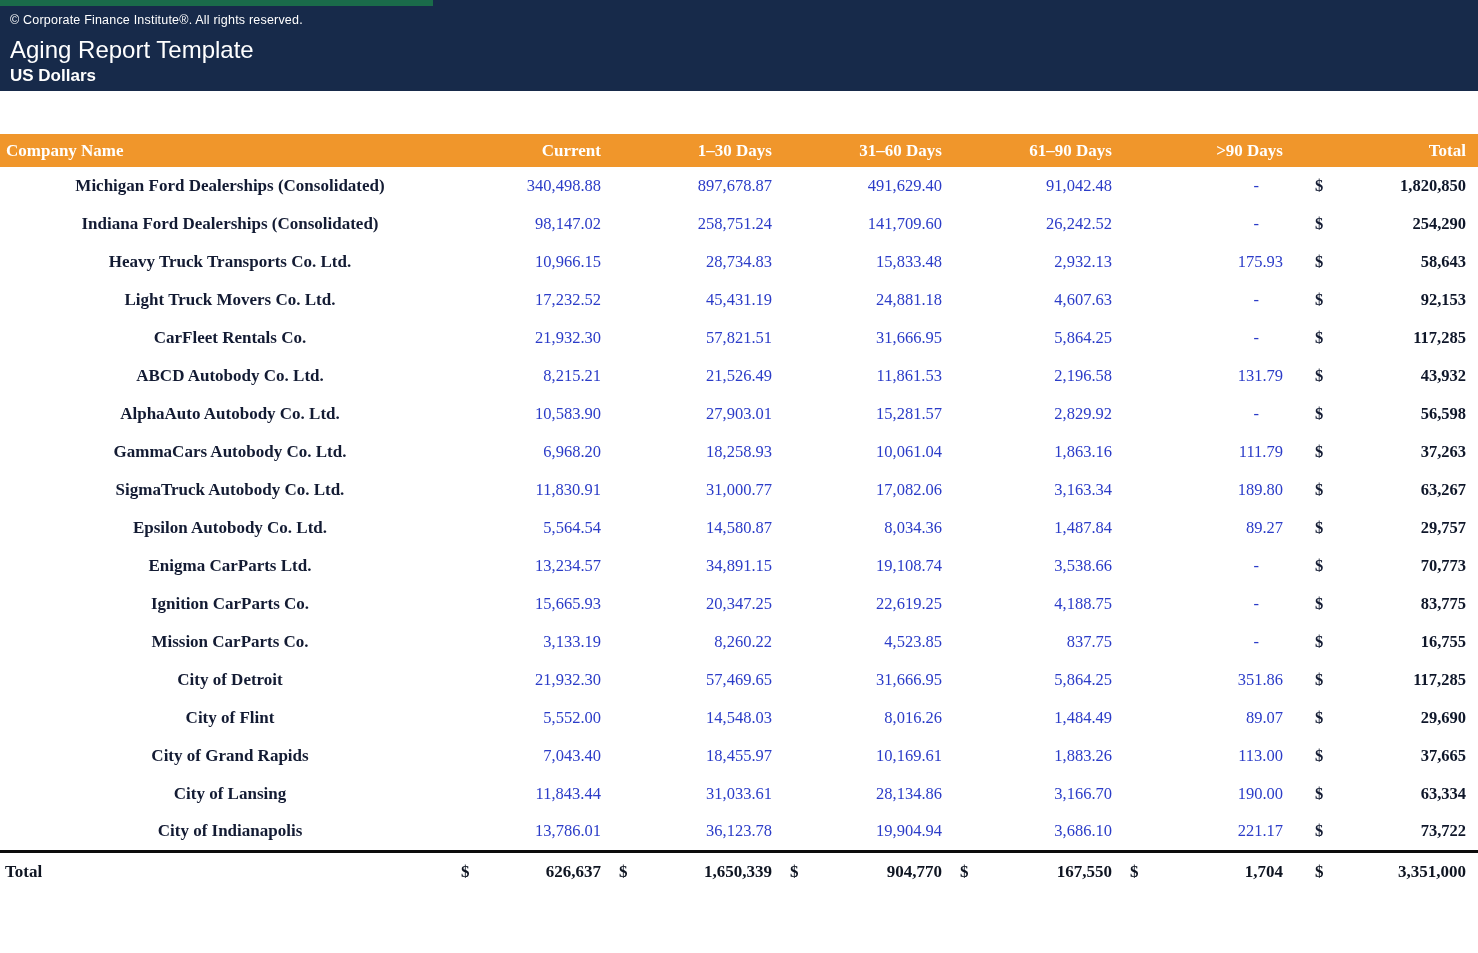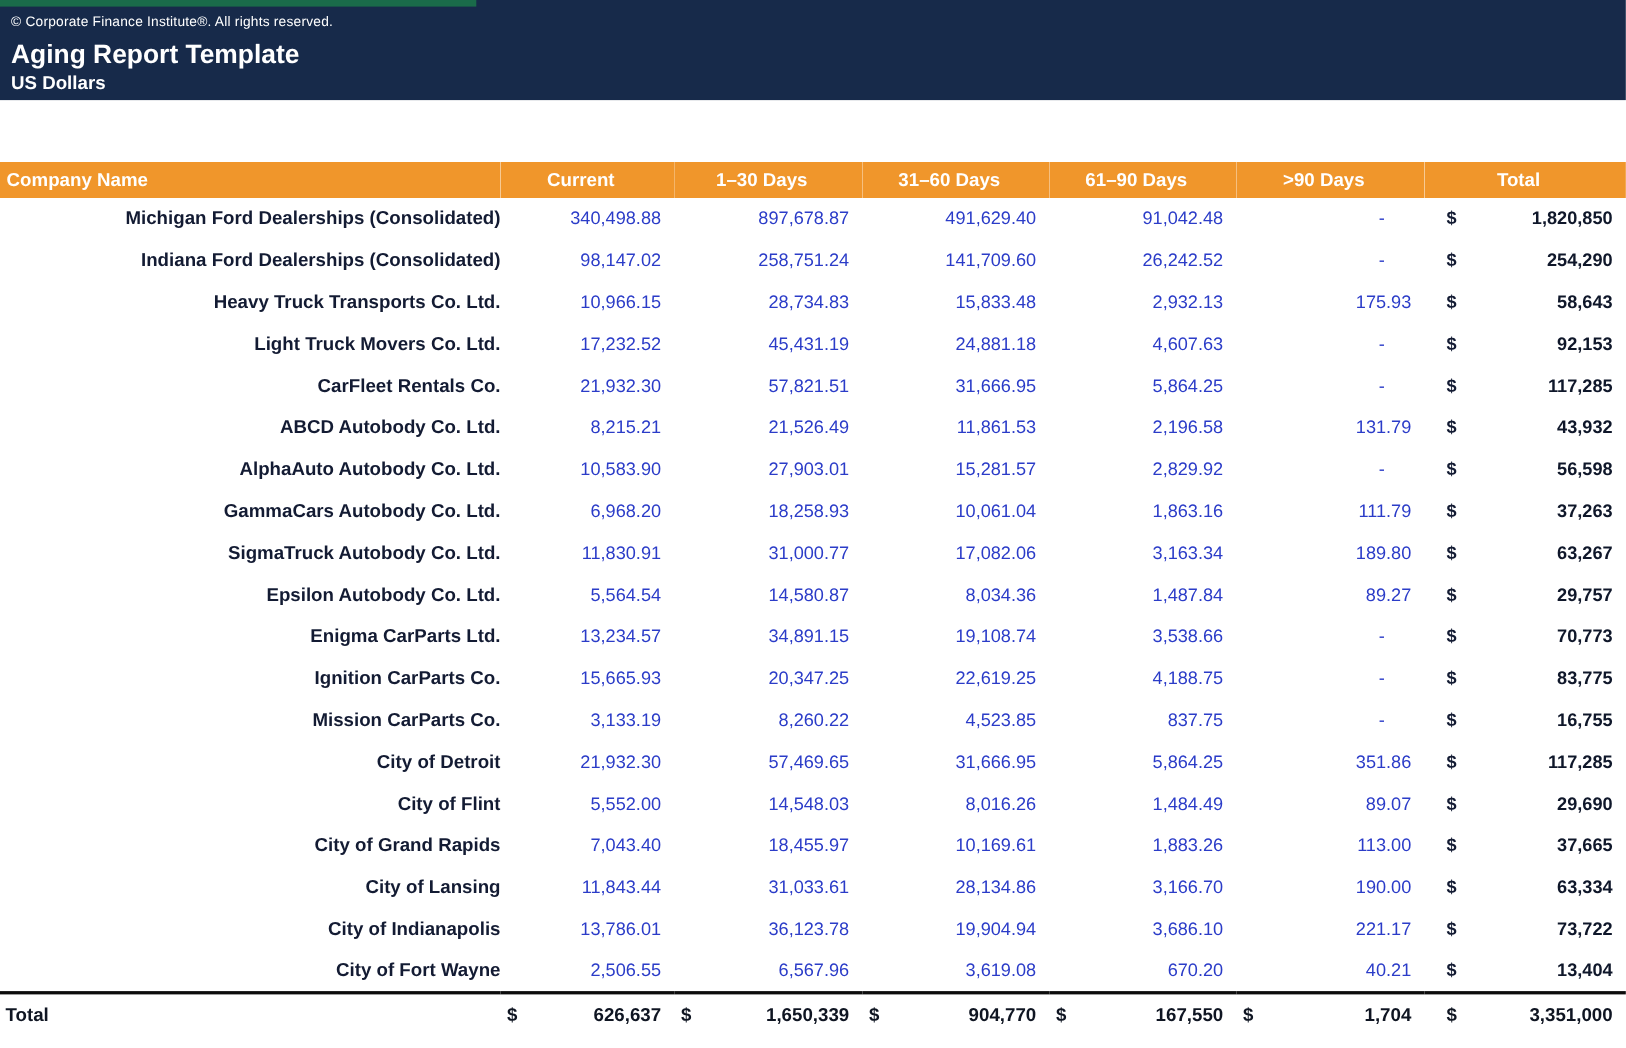--- a/index.html
+++ b/index.html
@@ -22,45 +22,46 @@
 
   
   .report-header {
     position: relative;
     width: 100%; height: 91px;
     background: #172A4A;
     color: #ffffff;
     padding: 13px 0 0 10px;
   }
   .copyright { font-size: 12.5px; letter-spacing: .2px; }
-  .title { font-size: 24px; font-weight: bold; margin-top: 9px; line-height: 1.15; }
+  .title { font-size: 24px; font-weight: normal; margin-top: 9px; line-height: 1.15; }
   .subtitle { font-size: 17px; font-weight: bold; margin-top: 2px; }
 
   
-  .table-wrap { margin-top: 56px; }
+  .table-wrap { margin-top: 43px; font-family: Liberation Serif, serif; }
   table { width: 100%; border-collapse: collapse; table-layout: fixed; }
   th, td { white-space: nowrap; overflow: hidden; vertical-align: middle; }
 
   thead th {
     background: #F0962B;
     color: #ffffff;
     font-weight: bold;
     font-size: 17px;
     height: 33px;
+    text-align: right;
     padding-right: 12px;
   }
   thead th.c-company { text-align: left; padding-left: 6px; }
   thead th.c-total { padding-right: 12px; }
 
   tbody td { height: 38px; font-size: 16.5px; }
   td.company {
     font-weight: bold;
     color: #131B33;
     font-size: 17px;
-    text-align: right;
+    text-align: center;
     padding-left: 5px;
   }
   td.num {
     color: #2B3CC8;
     text-align: right;
     padding-right: 12px;
   }
   td.num.dash { padding-right: 36px; }
 
   td.money { text-align: right; padding-right: 12px; }
@@ -273,29 +274,20 @@
           </tr>
           <tr>
             <td class="c-company company">City of Indianapolis</td>
             <td class="c-current num">13,786.01</td>
             <td class="c-days1_30 num">36,123.78</td>
             <td class="c-days31_60 num">19,904.94</td>
             <td class="c-days61_90 num">3,686.10</td>
             <td class="c-days90plus num">221.17</td>
             <td class="c-total money"><span class="cur">$</span><span class="amt">73,722</span></td>
           </tr>
-          <tr>
-            <td class="c-company company">City of Fort Wayne</td>
-            <td class="c-current num">2,506.55</td>
-            <td class="c-days1_30 num">6,567.96</td>
-            <td class="c-days31_60 num">3,619.08</td>
-            <td class="c-days61_90 num">670.20</td>
-            <td class="c-days90plus num">40.21</td>
-            <td class="c-total money"><span class="cur">$</span><span class="amt">13,404</span></td>
-          </tr>
         </tbody>
       <tfoot>
         <tr>
             <td class="c-company total-label">Total</td>
             <td class="c-current money"><span class="cur">$</span><span class="amt">626,637</span></td>
             <td class="c-days1_30 money"><span class="cur">$</span><span class="amt">1,650,339</span></td>
             <td class="c-days31_60 money"><span class="cur">$</span><span class="amt">904,770</span></td>
             <td class="c-days61_90 money"><span class="cur">$</span><span class="amt">167,550</span></td>
             <td class="c-days90plus money"><span class="cur">$</span><span class="amt">1,704</span></td>
             <td class="c-total money"><span class="cur">$</span><span class="amt">3,351,000</span></td>

